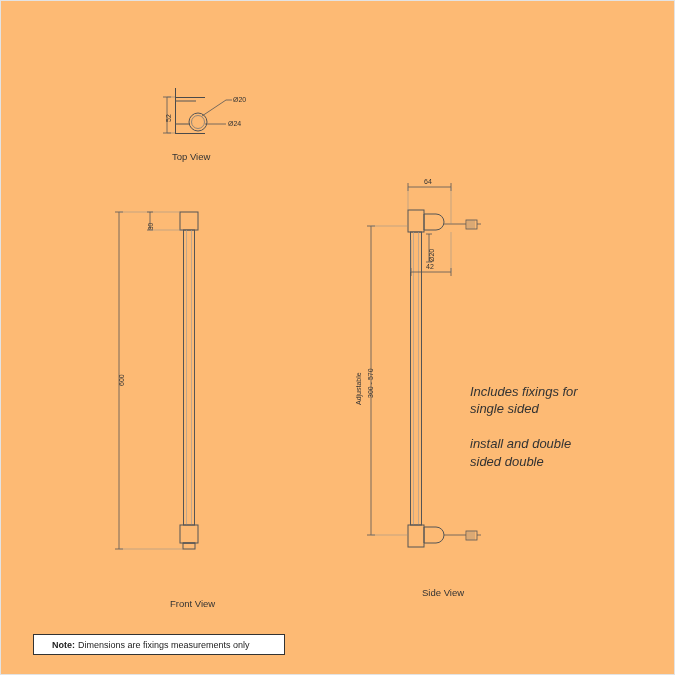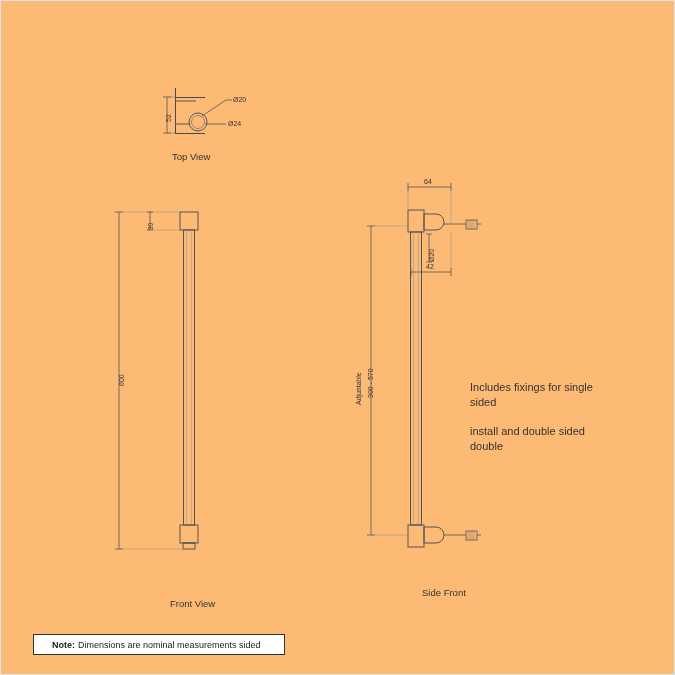--- a/index.html
+++ b/index.html
@@ -62,24 +62,25 @@
     display: flex;
     align-items: center;
     padding-left: 6px;
     font-size: 9px;
     color: #222;
     background: #fff;
   }
   .note-box b { margin-right: 3px; padding-left: 12px; }
   .fixtext {
     position: absolute;
-    font-size: 11px;
+    font-size: 13px;
     color: #333;
     line-height: 1.35;
     white-space: pre-line;
+    font-style: italic;
   }
   svg.overlay {
     position: absolute;
     left: 0; top: 0;
     width: 675px; height: 675px;
     overflow: visible;
   }
 </style>
 </head>
 <body>
@@ -199,25 +200,25 @@
     <line x1="371" y1="226" x2="408" y2="226" stroke="#8d8d8d" stroke-width="0.5"></line>
     <line x1="371" y1="535" x2="408" y2="535" stroke="#8d8d8d" stroke-width="0.5"></line>
   </svg>
 
   <div class="lbl" style="left:424px; top:178px;">64</div>
   <div class="lbl rot90" style="left:428px; top:262px;">Ø20</div>
   <div class="lbl" style="left:426px; top:263px;">42</div>
   <div class="lbl rot90" style="left:355px; top:405px;">Adjustable</div>
   <div class="lbl rot90" style="left:367px; top:398px;">300 - 570</div>
 
-  <div class="viewname" style="left:422px; top:587px;">Side Front</div>
+  <div class="viewname" style="left:422px; top:587px;">Side View</div>
 
   <div class="fixtext" style="left:470px; top:365px; width:130px;">
     <span>Includes fixings for single sided</span><br>
     <span>install and double sided double</span>
   </div>
 
   <div class="note-box">
     <b>Note:</b>
-    <span>Dimensions are nominal measurements sided</span>
+    <span>Dimensions are fixings measurements only</span>
   </div>
 
 </div>
 
 </body></html>

